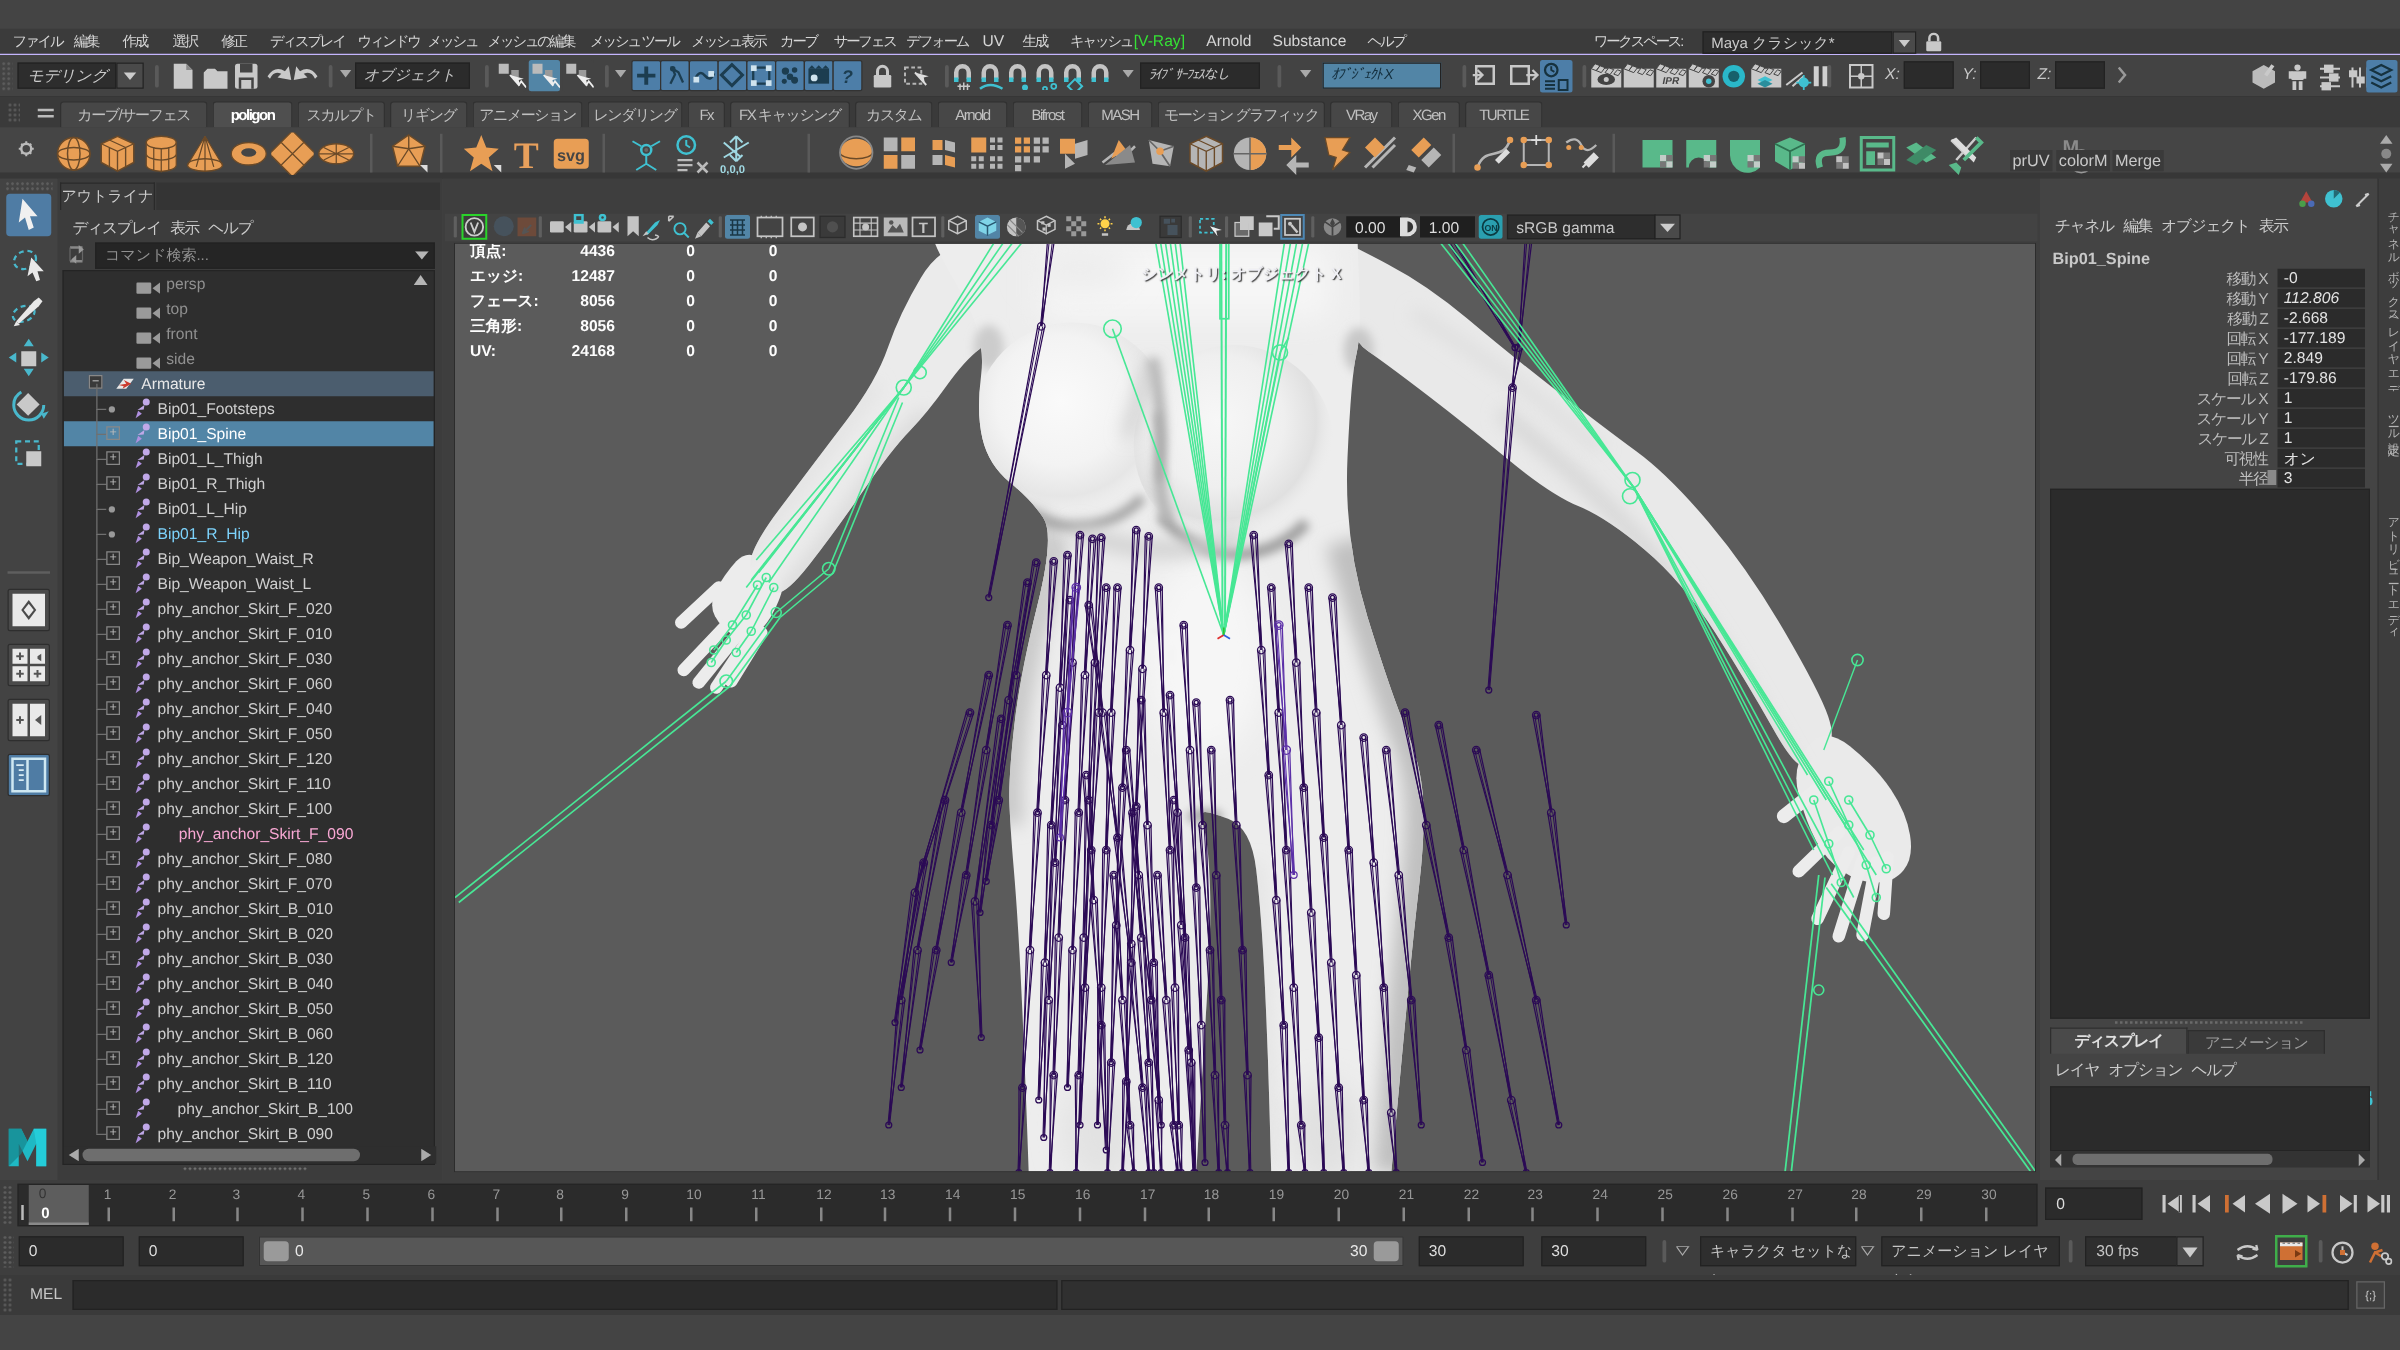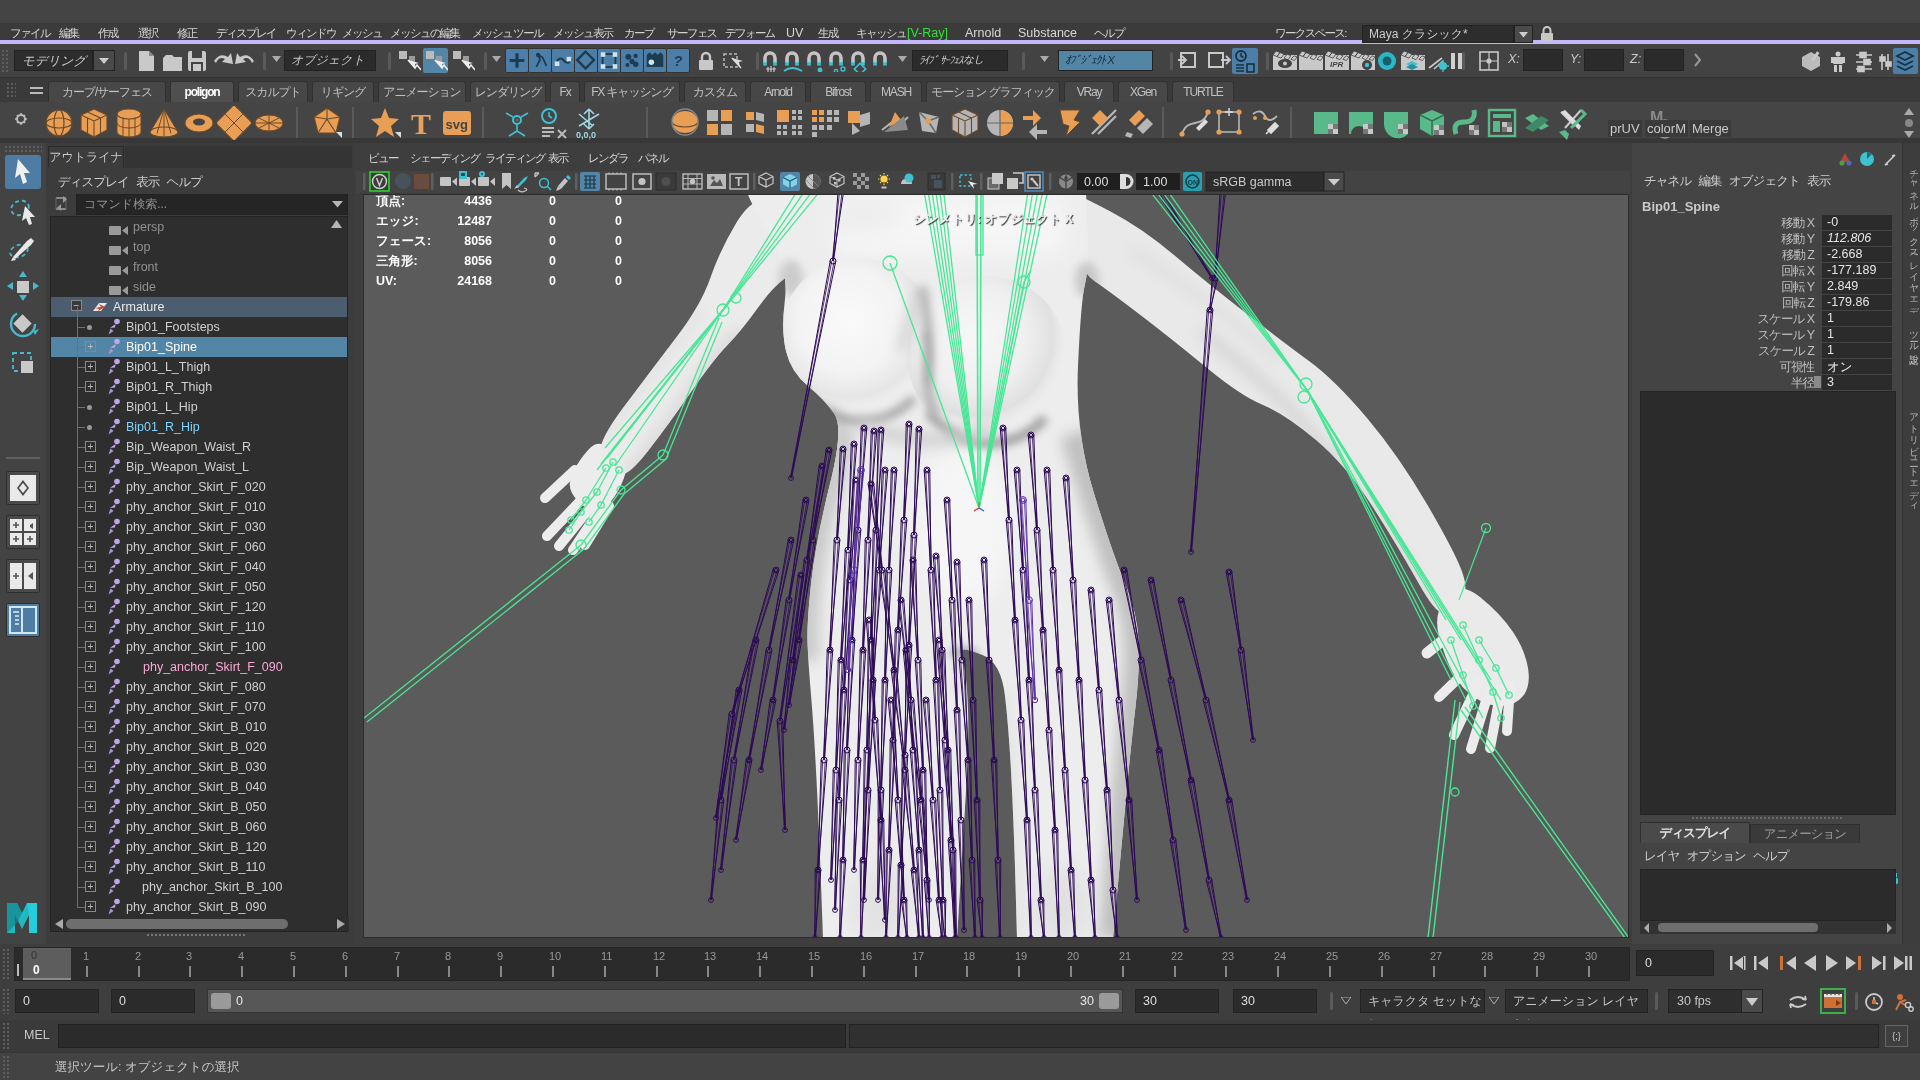--- a/index.html
+++ b/index.html
@@ -1,21 +1,21 @@
 <!DOCTYPE html>
 <html><head>
 <meta charset="utf-8">
 <style>
 html,body{margin:0;padding:0;width:1920px;height:1080px;overflow:hidden;background:#444;
 font-family:"Liberation Sans",sans-serif;-webkit-font-smoothing:antialiased;}
 *{box-sizing:border-box;}
 .abs{position:absolute;}
 #root{position:relative;width:1920px;height:1080px;font-size:12px;color:#ccc;}
 #titlebar{left:0;top:0;width:1920px;height:23px;background:#070707;color:#eee;}
-#menubar{left:0;top:23px;width:1920px;height:21px;background:#3b3b3b;border-bottom:4px solid #c4b5fd;}
+#menubar{left:0;top:23px;width:1920px;height:21px;background:#3b3b3b;border-bottom:1px solid #c4b5fd;}
 .mitem{position:absolute;top:3px;font-size:11.5px;color:#d6d6d6;white-space:nowrap;letter-spacing:-1.8px;}
 .lat{letter-spacing:0 !important;font-size:12.5px !important;}
 #statusline{left:0;top:44px;width:1920px;height:34px;background:#434343;border-bottom:1px solid #333;font-style:italic;}
 #shelftabs{left:0;top:78px;width:1920px;height:24px;background:#3a3a3a;}
 .stab{position:absolute;top:3px;height:21px;background:#474747;border:1px solid #313131;border-bottom:none;border-radius:3px 3px 0 0;color:#c0c0c0;font-size:12px;line-height:20px;letter-spacing:-1.2px;overflow:hidden;}
 #shelf{left:0;top:102px;width:1920px;height:41px;background:#454545;border-bottom:5px solid #373737;}
 #toolbox{left:0;top:143px;width:46px;height:801px;background:#434343;}
 #outliner{left:46px;top:143px;width:308px;height:801px;background:#3c3c3c;}
 #outlist{position:absolute;left:4px;top:73px;width:298px;height:716px;background:#2e2e2e;border:1px solid #242424;overflow:hidden;}
 .orow{position:relative;height:20px;line-height:20px;color:#cfcfcf;font-size:12.5px;white-space:nowrap;}
@@ -1073,28 +1073,20 @@
       <div class="abs" style="left:20px;top:776px;width:222px;height:10px;background:#6e6e6e;border-radius:5px;"></div>
       <svg class="abs" style="left:8px;top:776px" width="10" height="10">
         <path d="M9 0 L9 10 L1 5 Z" fill="#aaa"></path>
       </svg>
       <svg class="abs" style="left:290px;top:776px" width="10" height="10">
         <path d="M1 0 L1 10 L9 5 Z" fill="#aaa"></path>
       </svg>
       <div class="abs" style="left:100px;top:790px;width:100px;height:4px;background-image:radial-gradient(#777 0.8px,transparent 1px);background-size:4px 4px;"></div>
   </div>
   <div class="abs" id="viewpane">
-    <div id="vpmenu">
-      <span class="mitem" style="left:14px;">ビュー</span>
-      <span class="mitem" style="left:56px;">シェーディング</span>
-      <span class="mitem" style="left:131px;">ライティング</span>
-      <span class="mitem" style="left:194px;">表示</span>
-      <span class="mitem" style="left:234px;">レンダラ</span>
-      <span class="mitem" style="left:284px;">パネル</span>
-    </div>
     <div id="vptools">
         <svg class="abs" style="left:0;top:0" width="1274" height="22">
           <rect x="7" y="2" width="2.5" height="17" rx="1" fill="#5f5f5f"></rect>
           <rect x="14" y="1" width="19" height="19" fill="#3c3c3c" stroke="#2ad32a" stroke-width="1.6"></rect>
           <circle cx="23.5" cy="10.5" r="7" fill="none" stroke="#ccc" stroke-width="1.5"></circle>
           <path d="M20.5 7 l3 7.5 3 -7.5" fill="none" stroke="#ccc" stroke-width="1.5"></path>
           <circle cx="47" cy="10" r="8" fill="#46525c"></circle>
           <rect x="58" y="3" width="15" height="15" fill="#6d4a3a"></rect>
           <path d="M62 16 l7 -7 m-7 7 l2 -5 m-2 5 l5 -2" stroke="#555" stroke-width="1.5"></path>
           <rect x="75" y="2" width="2.5" height="17" rx="1" fill="#5f5f5f"></rect>
@@ -2426,17 +2418,13 @@
         <circle cx="19" cy="17" r="2.2" fill="none" stroke="#c9c9c9" stroke-width="1.4"></circle>
       </svg>
     </div>
   <div class="abs" id="melrow">
     <div class="grip" style="left:2px;top:2px;height:28px;"></div>
     <div class="abs" style="left:24px;top:8px;color:#c8c8c8;font-size:12.5px;">MEL</div>
     <div class="field" style="left:58px;top:4px;width:788px;height:24px;background:#2b2b2b;"></div>
     <div class="field" style="left:849px;top:4px;width:1030px;height:24px;background:#303030;"></div>
     <div class="abs" style="left:1885px;top:5px;width:23px;height:22px;border:1px solid #666;background:#3f3f3f;color:#ccc;font-size:9px;text-align:center;line-height:20px;">{;}</div>
   </div>
-  <div class="abs" id="helprow">
-    <div class="grip" style="left:2px;top:2px;height:24px;"></div>
-    <div class="abs" style="left:55px;top:6px;font-size:12.5px;color:#c6c6c6;">選択ツール: オブジェクトの選択</div>
-  </div>
 </div>
 
 </body></html>

